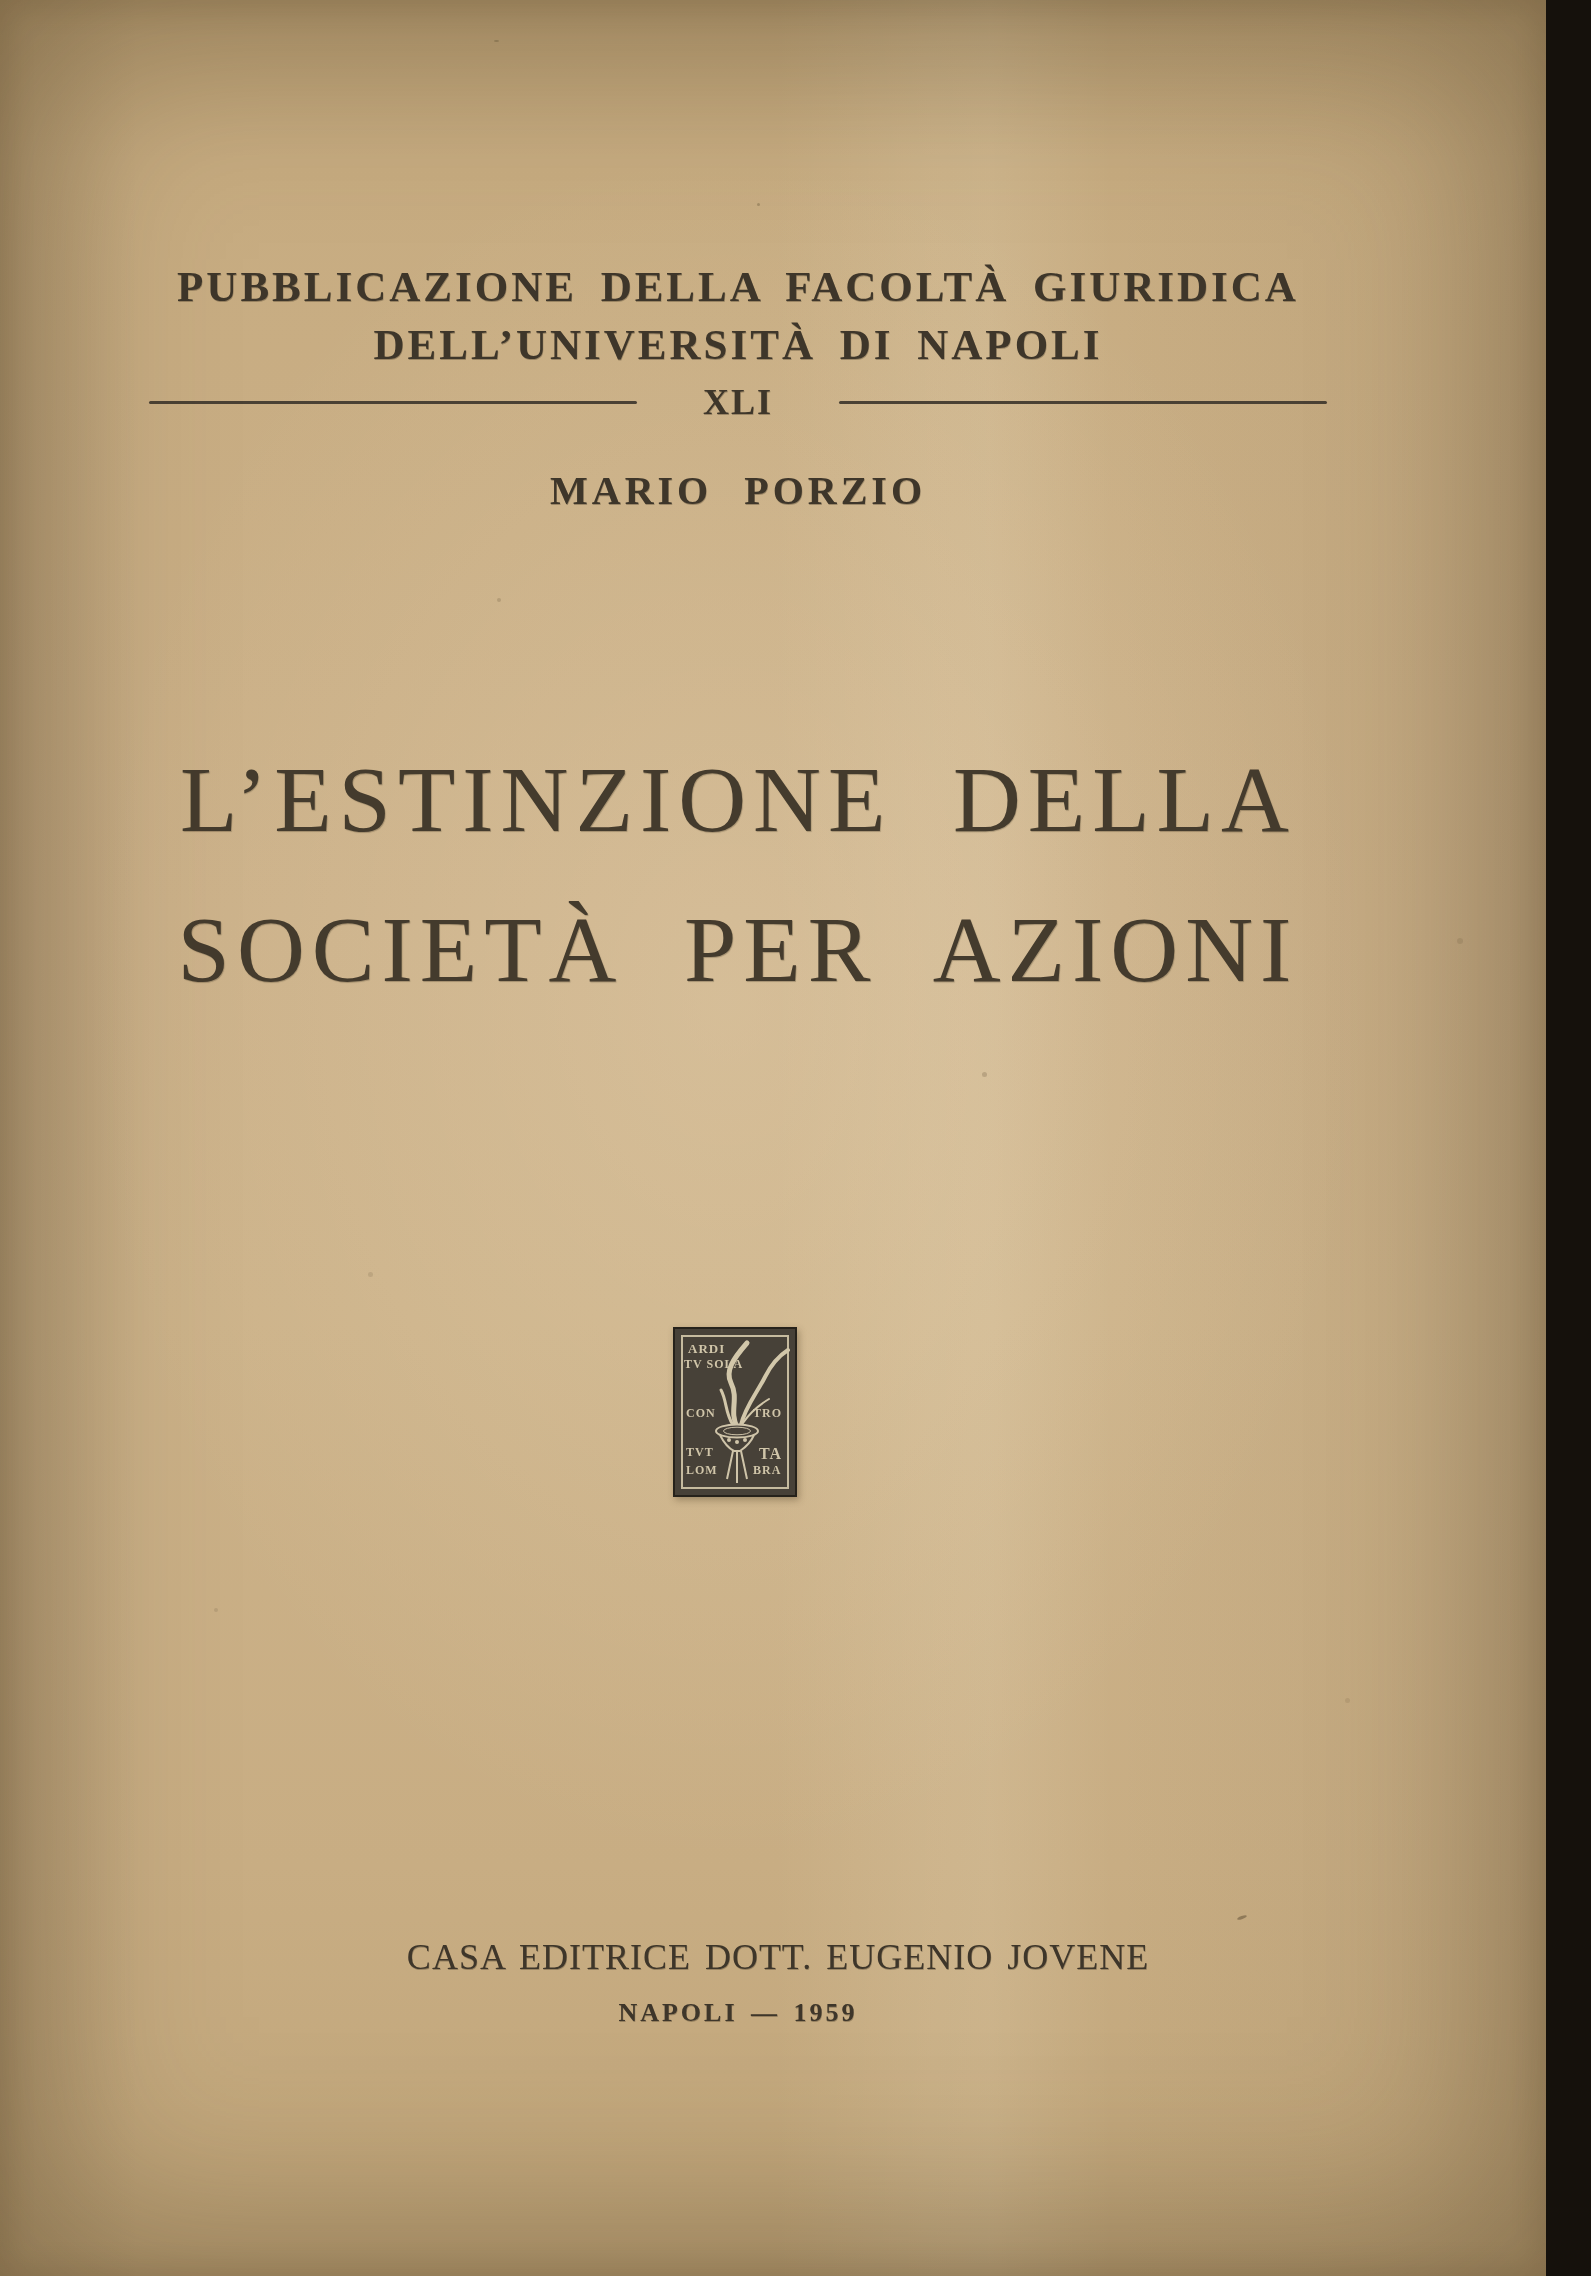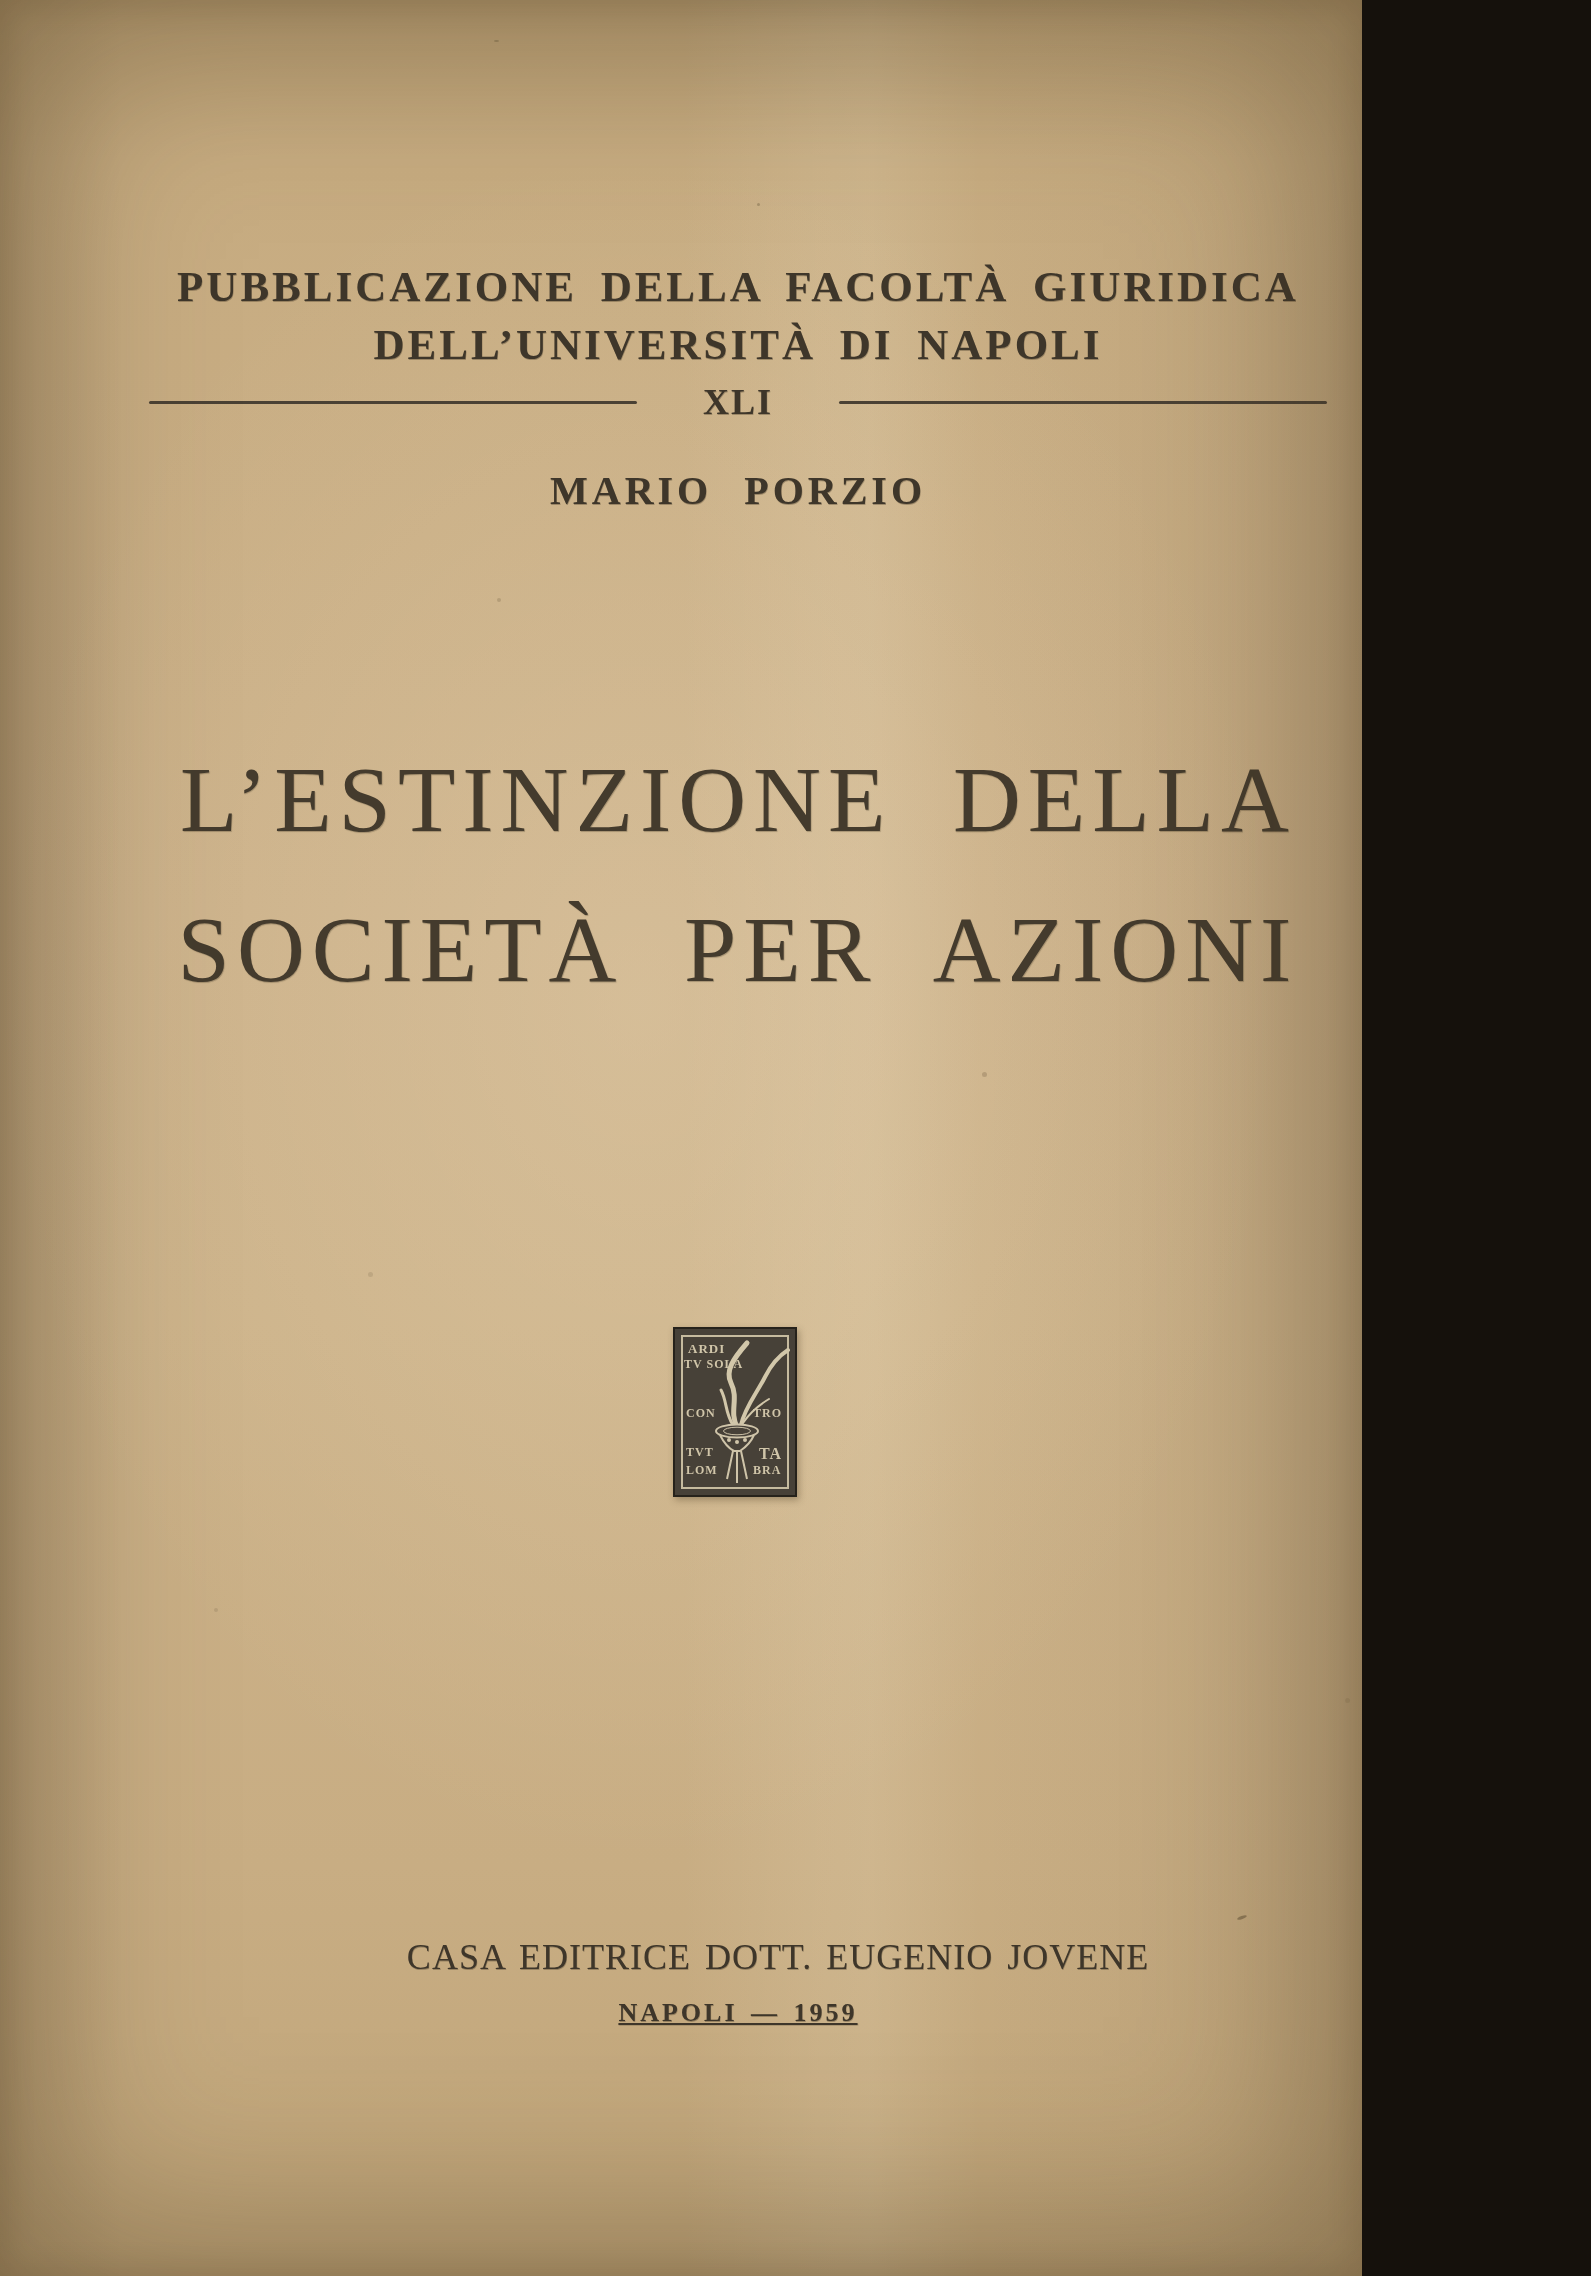--- a/index.html
+++ b/index.html
@@ -1,18 +1,18 @@
 <!DOCTYPE html>
 <html><head>
 <meta charset="utf-8">
 <style>
   html,body{margin:0;padding:0;background:#15110c;}
   .page{
     position:relative;
-    width:1362px;height:2276px;
+    width:1546px;height:2276px;
     overflow:hidden;
     background:
       radial-gradient(ellipse 900px 1200px at 47% 44%, rgba(255,242,214,0.20), rgba(255,242,214,0) 72%),
       linear-gradient(90deg, rgba(70,54,30,0.10) 0%, rgba(70,54,30,0) 9%, rgba(70,54,30,0) 50%, rgba(255,246,222,0.10) 60%, rgba(255,246,222,0.12) 64%, rgba(255,246,222,0) 72%, rgba(70,54,30,0.08) 100%),
       linear-gradient(180deg, #bfa478 0%, #c7ac81 7%, #cbb088 40%, #ccb289 58%, #c8ad83 82%, #c0a579 100%);
     font-family:"Liberation Serif", serif;
   }
   .vignette{
     position:absolute;inset:0;pointer-events:none;
     box-shadow: inset 0 0 170px 55px rgba(72,55,30,0.36), inset 0 0 28px 8px rgba(72,55,30,0.16);
@@ -27,21 +27,21 @@
     position:absolute;left:738px;top:384px;transform:translateX(-50%);
     display:flex;align-items:center;height:36px;white-space:nowrap;gap:36px;
   }
   .rule{width:488px;height:3px;background:#4a4134;border-radius:2px;}
   .xli{font-size:36px;font-weight:bold;letter-spacing:2px;color:#3e362a;margin:0 30px;line-height:1;
        font-family:"Liberation Serif", serif;text-shadow:0.5px 0.6px 0.6px rgba(62,52,34,0.35);}
   .author{font-size:40px;font-weight:bold;letter-spacing:4px;word-spacing:18px;text-align:right;}
   .title{font-size:94px;font-weight:normal;letter-spacing:7px;word-spacing:30px;color:#443b2d;
          text-shadow:0.7px 0.8px 0.8px rgba(62,52,34,0.30);}
   .publisher{font-size:36px;font-weight:normal;letter-spacing:1px;word-spacing:4px;margin-left:40px;}
-  .imprint{font-size:26px;font-weight:bold;letter-spacing:3px;word-spacing:4px;text-decoration:underline;}
+  .imprint{font-size:26px;font-weight:bold;letter-spacing:3px;word-spacing:4px;}
 
   .emblem{
     position:absolute;left:673px;top:1327px;width:124px;height:170px;
     box-shadow:2px 3px 7px rgba(60,45,22,0.35);
   }
   .emblem svg{position:absolute;left:0;top:0;}
   .em-t{
     position:absolute;color:#d0c5a9;font-family:Liberation Serif, serif;
     font-weight:bold;letter-spacing:1px;line-height:1;white-space:nowrap;
   }

